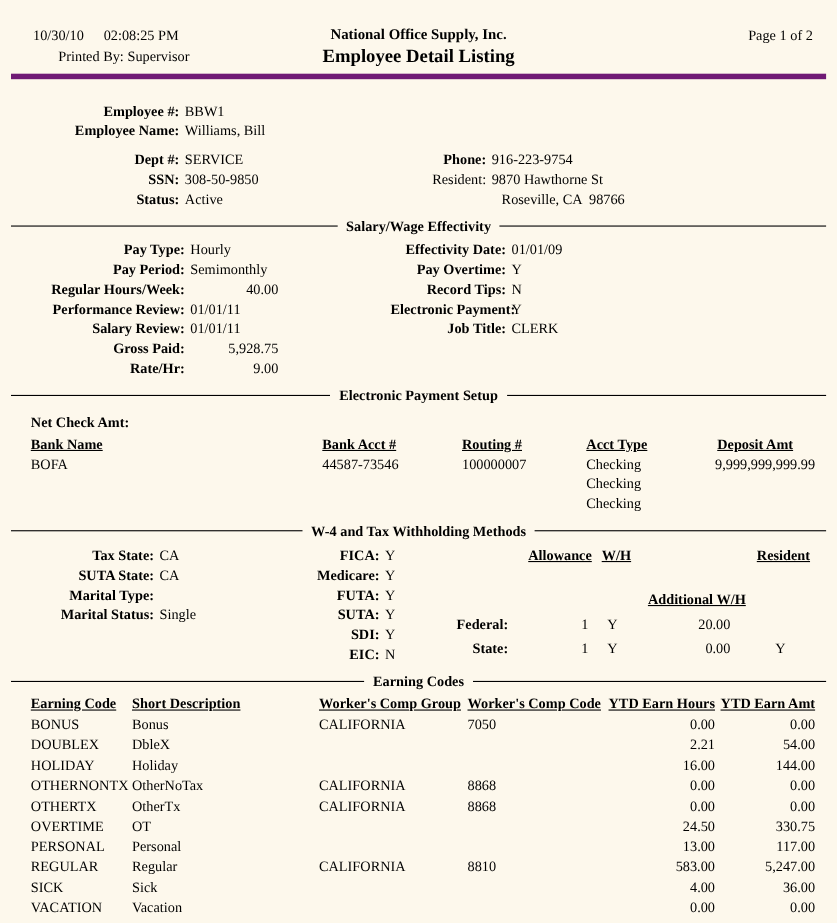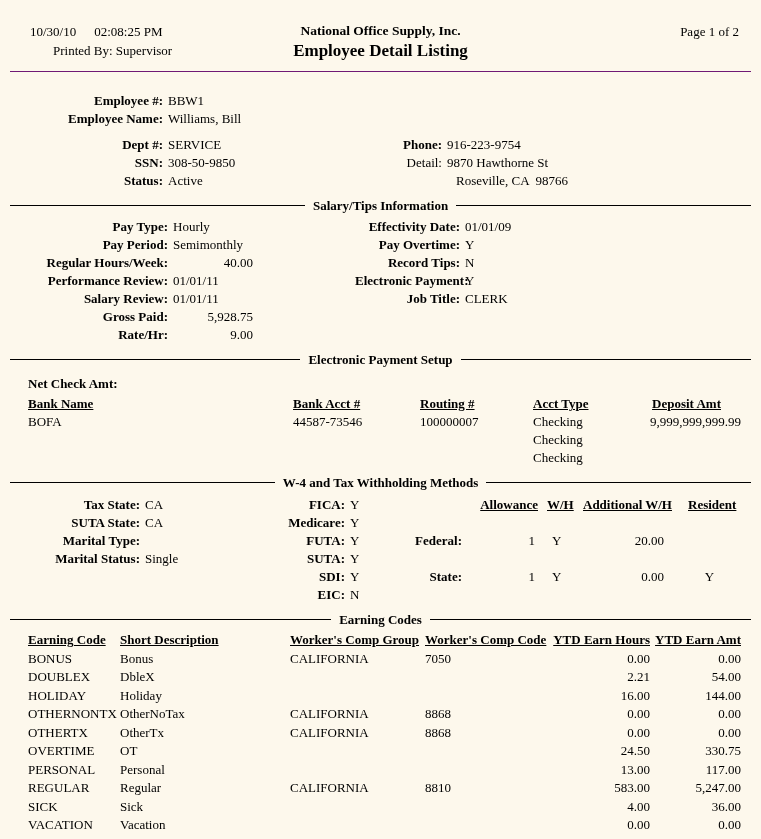--- a/index.html
+++ b/index.html
@@ -5,21 +5,21 @@
   * { box-sizing: border-box; margin: 0; padding: 0; }
   html, body { width: 761px; height: 839px; }
   body {
     background: #fdf8ec;
     color: #000;
     font-family: "Liberation Serif", serif;
     font-size: 13px;
     overflow: hidden;
   }
   
-  .hdr { position: relative; margin: 0 10px; height: 72px; border-bottom: 1px solid #701a75; }
+  .hdr { position: relative; margin: 0 10px; height: 72px; border-bottom: 5px solid #701a75; }
   .hdr-dt { position: absolute; left: 20px; top: 24px; white-space: pre; }
   .hdr-dt .time { margin-left: 18px; }
   .hdr-pb { position: absolute; left: 20px; top: 43px; white-space: pre; margin-left: 23px; }
   .hdr-company { position: absolute; left: 0; right: 0; top: 23px; text-align: center; font-weight: bold; font-size: 13.5px; }
   .hdr-title { position: absolute; left: 0; right: 0; top: 41px; text-align: center; font-weight: bold; font-size: 17px; }
   .hdr-page { position: absolute; right: 12px; top: 24px; }
   
   .kv { display: flex; line-height: 18px; }
   .lbl { flex: 0 0 auto; font-weight: bold; text-align: right; white-space: pre; }
   .lbl.plain { font-weight: normal; }
@@ -52,21 +52,21 @@
   
   .w4 { margin: 5px 20px 0 28px; display: flex; line-height: 17.5px; }
   .w4-left { width: 222px; }
   .w4-left .lbl { width: 112px; }
   .w4-mid { width: 165px; }
   .w4-mid .lbl { width: 95px; }
   .w4-grid { width: 326px; display: grid; grid-template-columns: 47px 76px 45px 95px 63px; }
   .w4-grid .rl { font-weight: bold; text-align: right; white-space: pre; }
   .w4-grid .ha { text-align: right; }
   .w4-grid .hw { padding-left: 9px; }
-  .w4-grid .had { text-align: left; }
+  .w4-grid .had { text-align: right; margin-top: 40px; }
   .w4-grid .hr { padding-left: 10px; }
   .w4-grid .va { text-align: right; padding-right: 3px; }
   .w4-grid .vw { padding-left: 14px; }
   .w4-grid .vad { text-align: right; padding-right: 14px; }
   .w4-grid .vr { text-align: center; }
   
   .earn { margin: 3px 20px 0 28px; display: grid; grid-template-columns: 92px 170px 135px 128px 97px 91px; line-height: 18.5px; }
 </style>
 </head>
 <body>
@@ -104,32 +104,32 @@
         <span class="lbl">Status:</span>
         <span class="val">Active</span>
       </div>
   </div>
   <div class="contact">
     <div class="kv">
         <span class="lbl">Phone:</span>
         <span class="val">916-223-9754</span>
       </div>
     <div class="kv">
-        <span class="lbl plain">Detail:</span>
+        <span class="lbl plain">Resident:</span>
         <span class="val">9870 Hawthorne St</span>
       </div>
     <div class="kv addr2">
         <span class="val">Roseville, CA  98766</span>
       </div>
   </div>
 </div>
 
 <div class="divider">
     <span class="dline"></span>
-    <span class="dtitle">Salary/Tips Information</span>
+    <span class="dtitle">Salary/Wage Effectivity</span>
     <span class="dline"></span>
   </div>
 
 <div class="block-salary">
   <div class="sal-left">
     <div class="kv">
         <span class="lbl">Pay Type:</span>
         <span class="val">Hourly</span>
       </div>
     <div class="kv">

